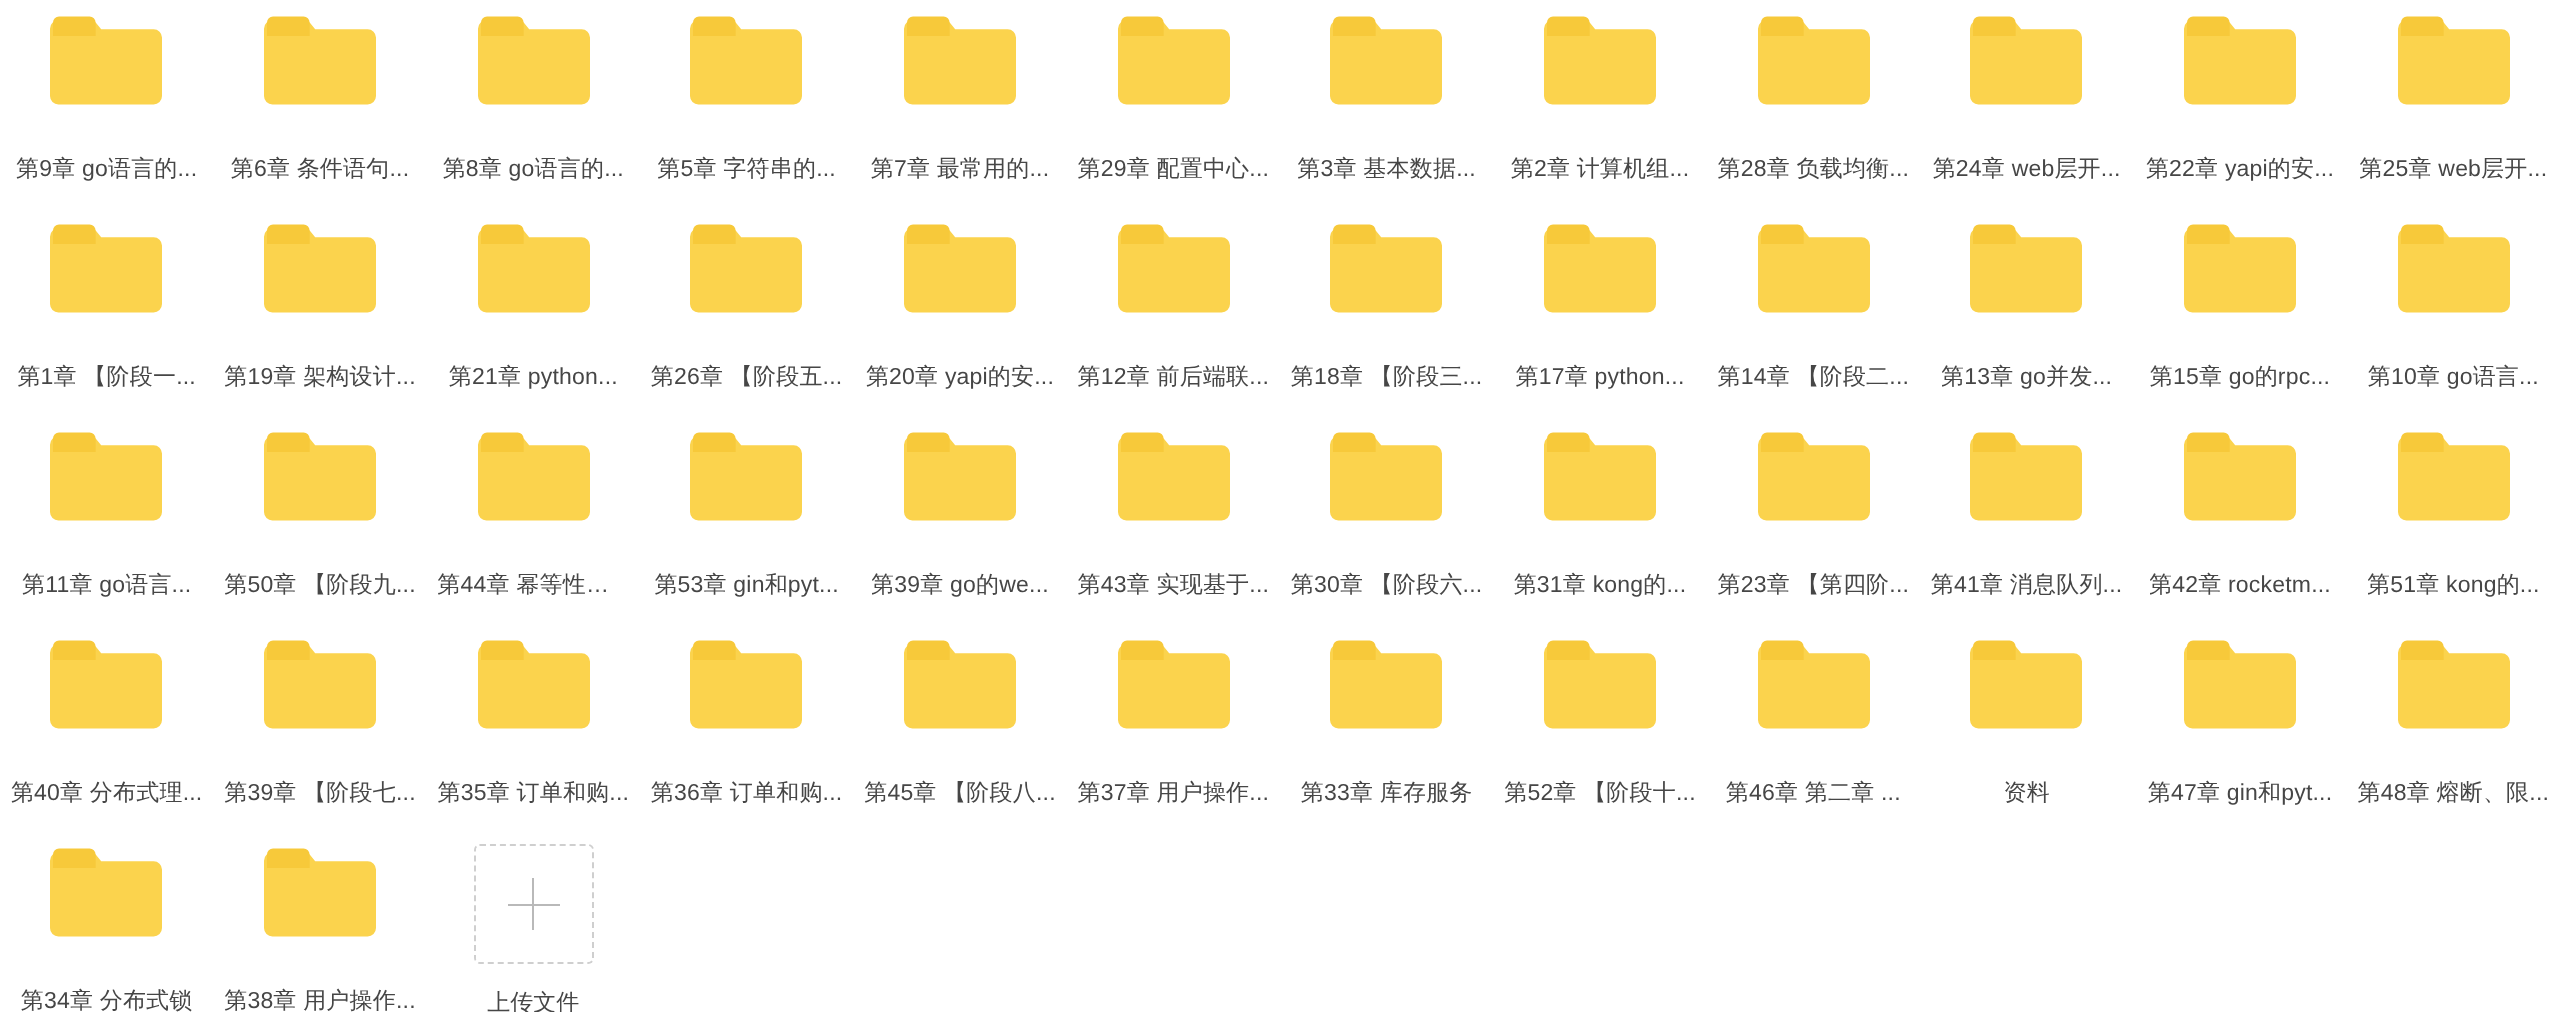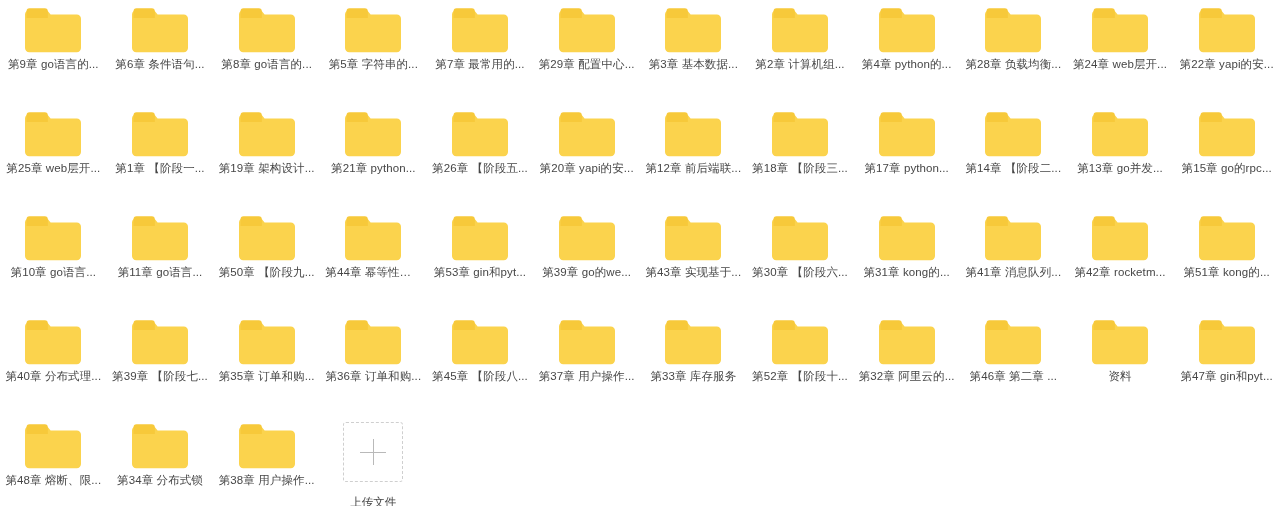--- a/index.html
+++ b/index.html
@@ -35,21 +35,21 @@
     user-select: none;
   }
 
   .folder-icon {
     width: 56px;
     height: 48px;
     display: block;
   }
 
   .file-label {
-    margin-top: 2px;
+    margin-top: 23px;
     font-size: 11.5px;
     line-height: 16px;
     color: #464646;
     max-width: 96px;
     white-space: nowrap;
     overflow: hidden;
     text-overflow: ellipsis;
     text-align: right;
     letter-spacing: 0.1px;
   }
@@ -164,27 +164,20 @@
       <path d="M4.2 4.2 H20.5 a3.2 3.2 0 0 1 2.45 1.15 L25.6 8.6 H51.8 a4.2 4.2 0 0 1 4.2 4.2 V42 a4.2 4.2 0 0 1 -4.2 4.2 H4.2 A4.2 4.2 0 0 1 0 42 V8.4 A4.2 4.2 0 0 1 4.2 4.2 Z" fill="#fbd34d" transform="translate(0,0)"></path>
       <path d="M4.5 2.2 H19.8 a3.0 3.0 0 0 1 3.0 3.0 V12 H1.5 V5.2 A3.0 3.0 0 0 1 4.5 2.2 Z" fill="#f7c93a"></path>
     </svg>
     <div class="file-label">第2章 计算机组...</div>
   </div>
     <div class="file-cell">
     <svg class="folder-icon" viewBox="0 0 56 48" aria-hidden="true">
       <path d="M4.2 4.2 H20.5 a3.2 3.2 0 0 1 2.45 1.15 L25.6 8.6 H51.8 a4.2 4.2 0 0 1 4.2 4.2 V42 a4.2 4.2 0 0 1 -4.2 4.2 H4.2 A4.2 4.2 0 0 1 0 42 V8.4 A4.2 4.2 0 0 1 4.2 4.2 Z" fill="#fbd34d" transform="translate(0,0)"></path>
       <path d="M4.5 2.2 H19.8 a3.0 3.0 0 0 1 3.0 3.0 V12 H1.5 V5.2 A3.0 3.0 0 0 1 4.5 2.2 Z" fill="#f7c93a"></path>
     </svg>
-    <div class="file-label">第4章 python的...</div>
-  </div>
-    <div class="file-cell">
-    <svg class="folder-icon" viewBox="0 0 56 48" aria-hidden="true">
-      <path d="M4.2 4.2 H20.5 a3.2 3.2 0 0 1 2.45 1.15 L25.6 8.6 H51.8 a4.2 4.2 0 0 1 4.2 4.2 V42 a4.2 4.2 0 0 1 -4.2 4.2 H4.2 A4.2 4.2 0 0 1 0 42 V8.4 A4.2 4.2 0 0 1 4.2 4.2 Z" fill="#fbd34d" transform="translate(0,0)"></path>
-      <path d="M4.5 2.2 H19.8 a3.0 3.0 0 0 1 3.0 3.0 V12 H1.5 V5.2 A3.0 3.0 0 0 1 4.5 2.2 Z" fill="#f7c93a"></path>
-    </svg>
     <div class="file-label">第28章 负载均衡...</div>
   </div>
     <div class="file-cell">
     <svg class="folder-icon" viewBox="0 0 56 48" aria-hidden="true">
       <path d="M4.2 4.2 H20.5 a3.2 3.2 0 0 1 2.45 1.15 L25.6 8.6 H51.8 a4.2 4.2 0 0 1 4.2 4.2 V42 a4.2 4.2 0 0 1 -4.2 4.2 H4.2 A4.2 4.2 0 0 1 0 42 V8.4 A4.2 4.2 0 0 1 4.2 4.2 Z" fill="#fbd34d" transform="translate(0,0)"></path>
       <path d="M4.5 2.2 H19.8 a3.0 3.0 0 0 1 3.0 3.0 V12 H1.5 V5.2 A3.0 3.0 0 0 1 4.5 2.2 Z" fill="#f7c93a"></path>
     </svg>
     <div class="file-label">第24章 web层开...</div>
   </div>
     <div class="file-cell">
@@ -339,20 +332,27 @@
       <path d="M4.2 4.2 H20.5 a3.2 3.2 0 0 1 2.45 1.15 L25.6 8.6 H51.8 a4.2 4.2 0 0 1 4.2 4.2 V42 a4.2 4.2 0 0 1 -4.2 4.2 H4.2 A4.2 4.2 0 0 1 0 42 V8.4 A4.2 4.2 0 0 1 4.2 4.2 Z" fill="#fbd34d" transform="translate(0,0)"></path>
       <path d="M4.5 2.2 H19.8 a3.0 3.0 0 0 1 3.0 3.0 V12 H1.5 V5.2 A3.0 3.0 0 0 1 4.5 2.2 Z" fill="#f7c93a"></path>
     </svg>
     <div class="file-label">第31章 kong的...</div>
   </div>
     <div class="file-cell">
     <svg class="folder-icon" viewBox="0 0 56 48" aria-hidden="true">
       <path d="M4.2 4.2 H20.5 a3.2 3.2 0 0 1 2.45 1.15 L25.6 8.6 H51.8 a4.2 4.2 0 0 1 4.2 4.2 V42 a4.2 4.2 0 0 1 -4.2 4.2 H4.2 A4.2 4.2 0 0 1 0 42 V8.4 A4.2 4.2 0 0 1 4.2 4.2 Z" fill="#fbd34d" transform="translate(0,0)"></path>
       <path d="M4.5 2.2 H19.8 a3.0 3.0 0 0 1 3.0 3.0 V12 H1.5 V5.2 A3.0 3.0 0 0 1 4.5 2.2 Z" fill="#f7c93a"></path>
     </svg>
+    <div class="file-label">第23章 【第四阶...</div>
+  </div>
+    <div class="file-cell">
+    <svg class="folder-icon" viewBox="0 0 56 48" aria-hidden="true">
+      <path d="M4.2 4.2 H20.5 a3.2 3.2 0 0 1 2.45 1.15 L25.6 8.6 H51.8 a4.2 4.2 0 0 1 4.2 4.2 V42 a4.2 4.2 0 0 1 -4.2 4.2 H4.2 A4.2 4.2 0 0 1 0 42 V8.4 A4.2 4.2 0 0 1 4.2 4.2 Z" fill="#fbd34d" transform="translate(0,0)"></path>
+      <path d="M4.5 2.2 H19.8 a3.0 3.0 0 0 1 3.0 3.0 V12 H1.5 V5.2 A3.0 3.0 0 0 1 4.5 2.2 Z" fill="#f7c93a"></path>
+    </svg>
     <div class="file-label">第41章 消息队列...</div>
   </div>
     <div class="file-cell">
     <svg class="folder-icon" viewBox="0 0 56 48" aria-hidden="true">
       <path d="M4.2 4.2 H20.5 a3.2 3.2 0 0 1 2.45 1.15 L25.6 8.6 H51.8 a4.2 4.2 0 0 1 4.2 4.2 V42 a4.2 4.2 0 0 1 -4.2 4.2 H4.2 A4.2 4.2 0 0 1 0 42 V8.4 A4.2 4.2 0 0 1 4.2 4.2 Z" fill="#fbd34d" transform="translate(0,0)"></path>
       <path d="M4.5 2.2 H19.8 a3.0 3.0 0 0 1 3.0 3.0 V12 H1.5 V5.2 A3.0 3.0 0 0 1 4.5 2.2 Z" fill="#f7c93a"></path>
     </svg>
     <div class="file-label">第42章 rocketm...</div>
   </div>
     <div class="file-cell">
@@ -410,27 +410,20 @@
       <path d="M4.5 2.2 H19.8 a3.0 3.0 0 0 1 3.0 3.0 V12 H1.5 V5.2 A3.0 3.0 0 0 1 4.5 2.2 Z" fill="#f7c93a"></path>
     </svg>
     <div class="file-label">第33章 库存服务</div>
   </div>
     <div class="file-cell">
     <svg class="folder-icon" viewBox="0 0 56 48" aria-hidden="true">
       <path d="M4.2 4.2 H20.5 a3.2 3.2 0 0 1 2.45 1.15 L25.6 8.6 H51.8 a4.2 4.2 0 0 1 4.2 4.2 V42 a4.2 4.2 0 0 1 -4.2 4.2 H4.2 A4.2 4.2 0 0 1 0 42 V8.4 A4.2 4.2 0 0 1 4.2 4.2 Z" fill="#fbd34d" transform="translate(0,0)"></path>
       <path d="M4.5 2.2 H19.8 a3.0 3.0 0 0 1 3.0 3.0 V12 H1.5 V5.2 A3.0 3.0 0 0 1 4.5 2.2 Z" fill="#f7c93a"></path>
     </svg>
     <div class="file-label">第52章 【阶段十...</div>
-  </div>
-    <div class="file-cell">
-    <svg class="folder-icon" viewBox="0 0 56 48" aria-hidden="true">
-      <path d="M4.2 4.2 H20.5 a3.2 3.2 0 0 1 2.45 1.15 L25.6 8.6 H51.8 a4.2 4.2 0 0 1 4.2 4.2 V42 a4.2 4.2 0 0 1 -4.2 4.2 H4.2 A4.2 4.2 0 0 1 0 42 V8.4 A4.2 4.2 0 0 1 4.2 4.2 Z" fill="#fbd34d" transform="translate(0,0)"></path>
-      <path d="M4.5 2.2 H19.8 a3.0 3.0 0 0 1 3.0 3.0 V12 H1.5 V5.2 A3.0 3.0 0 0 1 4.5 2.2 Z" fill="#f7c93a"></path>
-    </svg>
-    <div class="file-label">第32章 阿里云的...</div>
   </div>
     <div class="file-cell">
     <svg class="folder-icon" viewBox="0 0 56 48" aria-hidden="true">
       <path d="M4.2 4.2 H20.5 a3.2 3.2 0 0 1 2.45 1.15 L25.6 8.6 H51.8 a4.2 4.2 0 0 1 4.2 4.2 V42 a4.2 4.2 0 0 1 -4.2 4.2 H4.2 A4.2 4.2 0 0 1 0 42 V8.4 A4.2 4.2 0 0 1 4.2 4.2 Z" fill="#fbd34d" transform="translate(0,0)"></path>
       <path d="M4.5 2.2 H19.8 a3.0 3.0 0 0 1 3.0 3.0 V12 H1.5 V5.2 A3.0 3.0 0 0 1 4.5 2.2 Z" fill="#f7c93a"></path>
     </svg>
     <div class="file-label">第46章 第二章 ...</div>
   </div>
     <div class="file-cell">
     <svg class="folder-icon" viewBox="0 0 56 48" aria-hidden="true">

